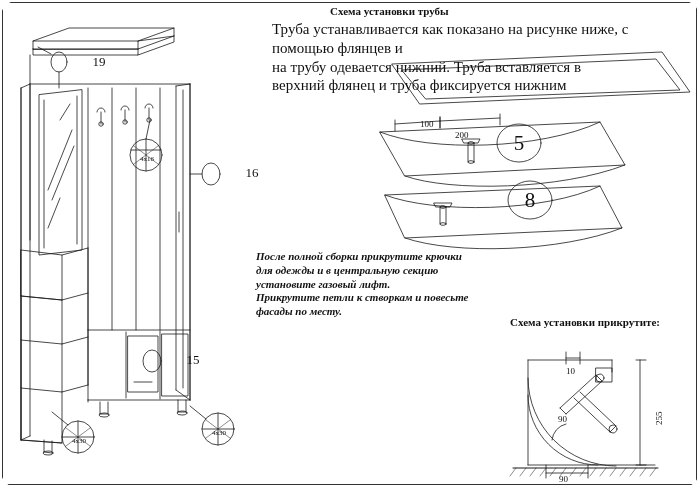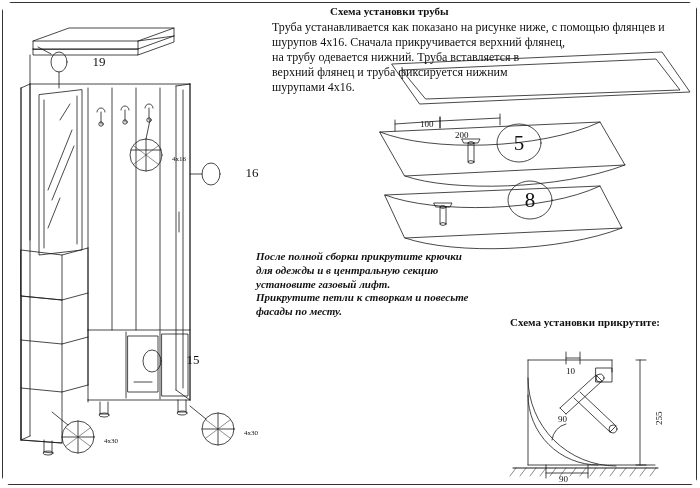--- a/index.html
+++ b/index.html
@@ -37,33 +37,32 @@
   .txt {
     position: absolute;
     font-family: "Liberation Serif", serif;
     line-height: 1.25;
   }
   .title-bold {
     font-weight: bold;
     font-size: 11px;
   }
   .para {
-    font-size: 12px;
+    font-size: 15px;
   }
   .ital-bold {
     font-weight: bold;
     font-style: italic;
     font-size: 11px;
   }
   .small-num {
     font-size: 9px;
   }
   .tiny {
     font-size: 7px;
-    margin-left: 32px;
   }
   .balloon-num {
     position: absolute;
     font-family: "Liberation Serif", serif;
     font-size: 13px;
     text-align: center;
     padding-left: 40px;
   }
   .big-num {
     position: absolute;
@@ -260,24 +259,22 @@
 
       <path d="M513,468 L658,468" stroke-width="1"></path>
       <path d="M516,468 L510,476 M526,468 L520,476 M536,468 L530,476 M546,468 L540,476 M556,468 L550,476 M566,468 L560,476 M576,468 L570,476 M586,468 L580,476 M596,468 L590,476 M606,468 L600,476 M616,468 L610,476 M626,468 L620,476 M636,468 L630,476 M646,468 L640,476 M656,468 L650,476" stroke-width="0.5"></path>
     </g>
   </svg>
 
   <div class="txt title-bold" style="left:330px; top:5px;">Схема установки трубы</div>
 
   <div class="txt para" style="left:272px; top:20px; width:420px;">
     <div>Труба устанавливается как показано на рисунке ниже, с помощью флянцев и</div>
-    <div>шурупов 4х16. Сначала прикручивается верхний флянец,</div>
     <div>на трубу одевается нижний. Труба вставляется в</div>
     <div>верхний флянец и труба фиксируется нижним</div>
-    <div>шурупами 4х16.</div>
   </div>
 
   <div class="txt ital-bold" style="left:256px; top:250px; width:240px;">
     <div>После полной сборки прикрутите крючки</div>
     <div>для одежды и в центральную секцию</div>
     <div>установите газовый лифт.</div>
     <div>Прикрутите петли к створкам и повесьте</div>
     <div>фасады по месту.</div>
   </div>
 

